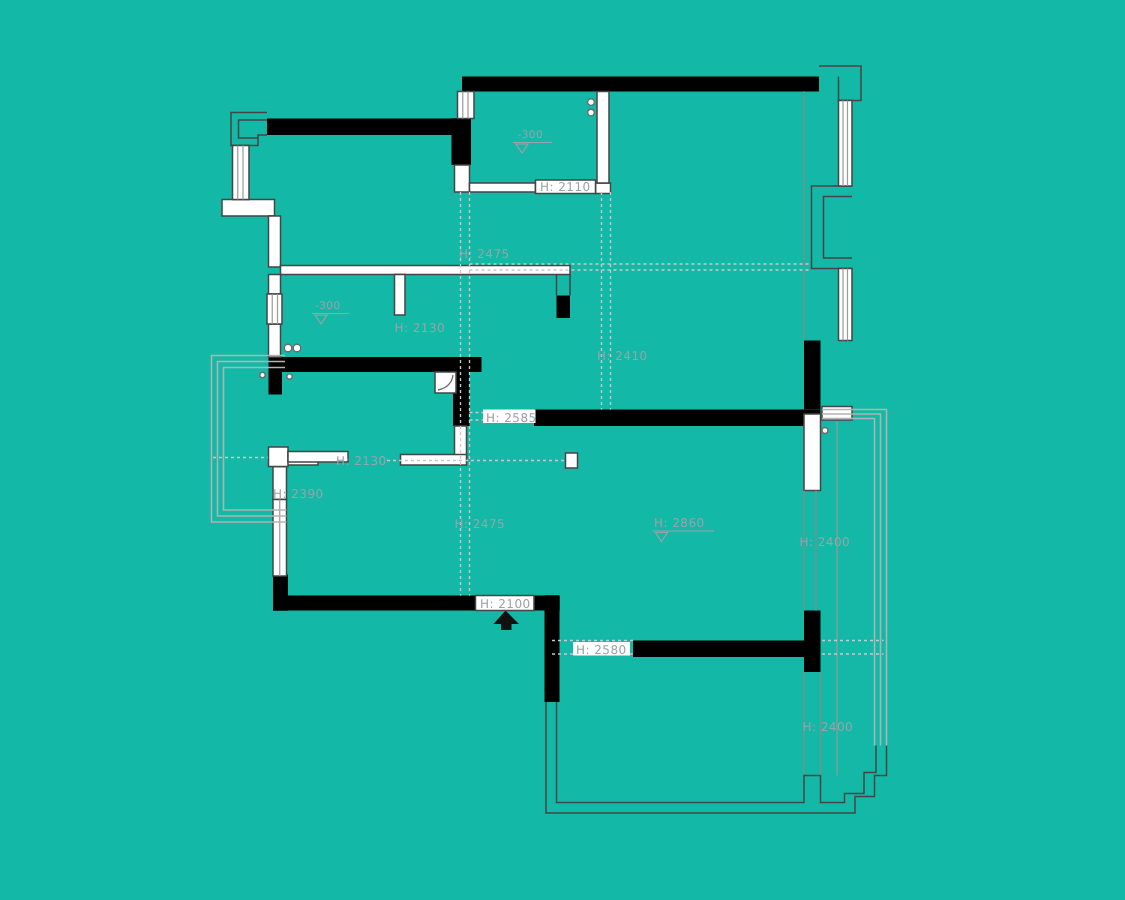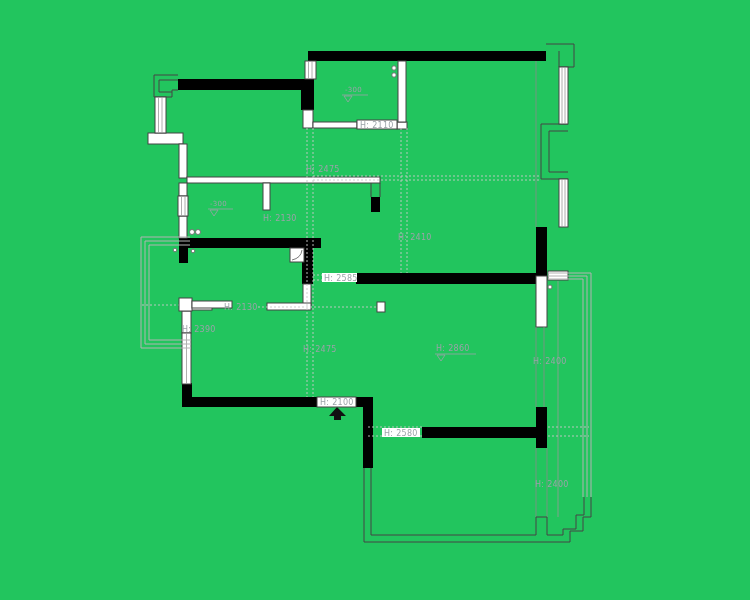--- a/index.html
+++ b/index.html
@@ -1,19 +1,19 @@
 <!DOCTYPE html>
 <html><head>
 <meta charset="utf-8">
 <style>
   html,body{margin:0;padding:0;background:#ffffff;}
   #stage{
     position:relative;
     width:750px;height:600px;
-    background:#22c55e;
+    background:#14b8a6;
     font-family:"DejaVu Sans", sans-serif;
     overflow:hidden;
   }
   svg{display:block;}
   .wall{fill:#000000;stroke:none;}
   .thin{fill:#ffffff;stroke:#454545;stroke-width:1;}
   .thinline{fill:none;stroke:#454545;stroke-width:1;}
   .facet{fill:none;stroke:#8a8a8a;stroke-width:0.8;}
   .glass{fill:none;stroke:#9a9a9a;stroke-width:0.8;}
   .balcony{fill:none;stroke:#b3b3b3;stroke-width:1;}

